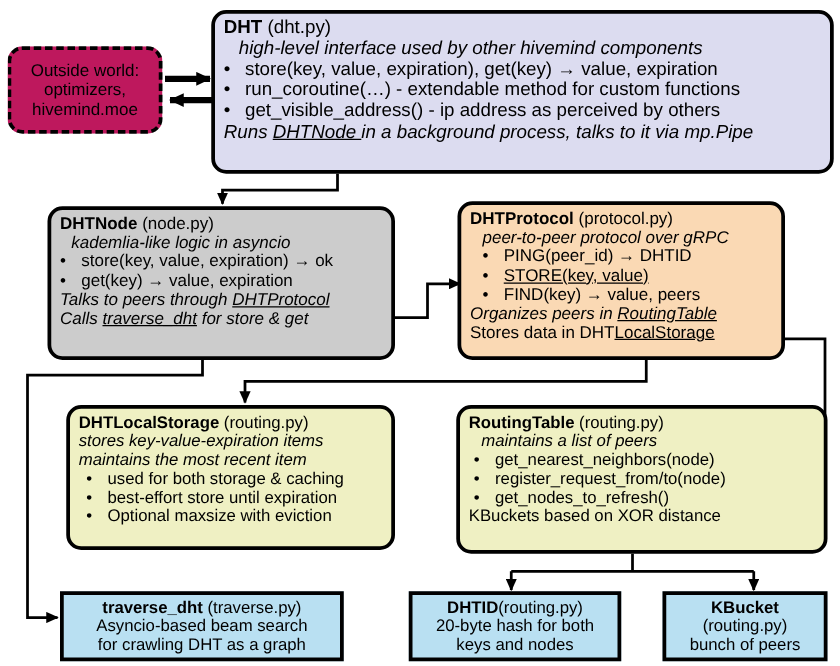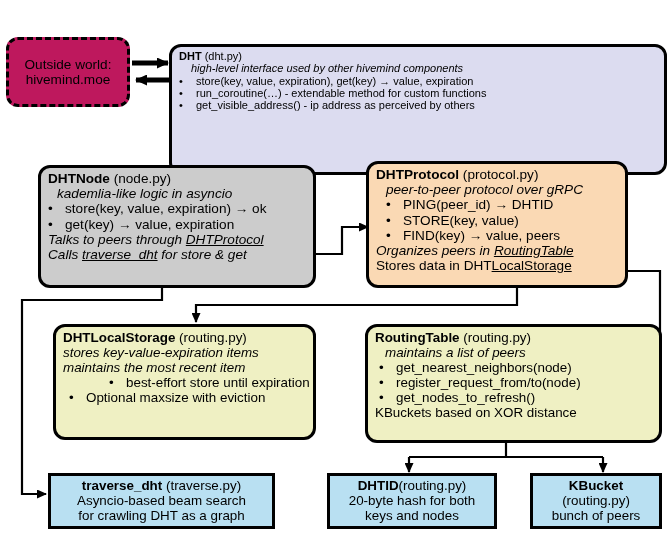--- a/index.html
+++ b/index.html
@@ -28,21 +28,21 @@
     text-align:center;
   }
   .ttl{font-weight:bold;}
   .it{font-style:italic;}
   .ln{line-height:1.12;white-space:nowrap;}
   .u{text-decoration:underline;}
   .bul{display:block;white-space:nowrap;}
   .bul .b{display:inline-block;width:17px;}
   .pad{padding:3px 6px 2px 7px;}
   .ctr{text-align:center;}
-  .f15{font-size:11px;margin-top:36px;}
+  .f15{font-size:15px;}
   .f14{font-size:13.6px;}
   .f135{font-size:13.4px;}
 </style>
 </head>
 <body>
 
 <div id="diagram">
 
   <svg class="wires" viewBox="0 0 672 533">
     <defs>
@@ -70,32 +70,36 @@
 
       <path d="M506,443 L506,457" stroke-width="2.2"></path>
       <path d="M409,457 L603,457" stroke-width="2.2"></path>
       <path d="M409,457 L409,472" stroke-width="2.2" marker-end="url(#ah)"></path>
       <path d="M603,457 L603,472" stroke-width="2.2" marker-end="url(#ah)"></path>
     </g>
   </svg>
 
   <div class="box dashed ctr f14" style="left:6px;top:37px;width:124px;height:70px;display:flex;flex-direction:column;justify-content:center;">
     <span class="ln">Outside world:</span>
+    <span class="ln">optimizers,</span>
     <span class="ln">hivemind.moe</span>
   </div>
 
   <div class="box round pad f15" style="left:169px;top:8px;width:498px;height:131px;background:#dcdcf0;">
     <div class="ln">
       <span class="ttl">DHT</span>
       <span>(dht.py)</span>
     </div>
     <div class="ln it" style="padding-left:12px;font-style:italic;">high-level interface used by other hivemind components</div>
     <div class="ln bul"><span class="b">•</span><span>store(key, value, expiration), get(key) → value, expiration</span></div>
     <div class="ln bul"><span class="b">•</span><span>run_coroutine(…) - extendable method for custom functions</span></div>
     <div class="ln bul"><span class="b">•</span><span>get_visible_address() - ip address as perceived by others</span></div>
+    <div class="ln it">
+      <span>Runs </span><span class="u">DHTNode </span><span>in a background process, talks to it via mp.Pipe</span>
+    </div>
   </div>
 
   <div class="box round pad f14" style="left:38px;top:165px;width:278px;height:123px;background:#cccccc;">
     <div class="ln">
       <span class="ttl">DHTNode</span>
       <span>(node.py)</span>
     </div>
     <div class="ln it" style="padding-left:9px;">kademlia-like logic in asyncio</div>
     <div class="ln bul"><span class="b">•</span><span>store(key, value, expiration) → ok</span></div>
     <div class="ln bul"><span class="b">•</span><span>get(key) → value, expiration</span></div>
@@ -107,38 +111,39 @@
     </div>
   </div>
 
   <div class="box round pad f14" style="left:366px;top:161px;width:262px;height:127px;background:#fad9b4;">
     <div class="ln">
       <span class="ttl">DHTProtocol</span>
       <span>(protocol.py)</span>
     </div>
     <div class="ln it" style="padding-left:10px;">peer-to-peer protocol over gRPC</div>
     <div class="ln bul" style="padding-left:10px;"><span class="b">•</span><span>PING(peer_id) → DHTID</span></div>
-    <div class="ln bul" style="padding-left:10px;"><span class="b">•</span><span>STORE(key, value)</span></div>
+    <div class="ln bul" style="padding-left:10px;text-decoration:underline;"><span class="b">•</span><span>STORE(key, value)</span></div>
     <div class="ln bul" style="padding-left:10px;"><span class="b">•</span><span>FIND(key) → value, peers</span></div>
     <div class="ln it">
       <span>Organizes peers in </span><span class="u">RoutingTable</span>
     </div>
     <div class="ln">
       <span>Stores data in DHT</span><span class="u">LocalStorage</span>
     </div>
   </div>
 
   <div class="box round pad f135" style="left:53px;top:324px;width:263px;height:116px;background:#eff0c3;">
     <div class="ln">
       <span class="ttl">DHTLocalStorage</span>
       <span>(routing.py)</span>
     </div>
     <div class="ln it">stores key-value-expiration items</div>
     <div class="ln it">maintains the most recent item</div>
-    <div class="ln bul" style="padding-left:6px;margin-left:40px;"><span class="b">•</span><span>best-effort store until expiration</span></div>
+    <div class="ln bul" style="padding-left:6px;"><span class="b">•</span><span>used for both storage &amp; caching</span></div>
+    <div class="ln bul" style="padding-left:6px;"><span class="b">•</span><span>best-effort store until expiration</span></div>
     <div class="ln bul" style="padding-left:6px;"><span class="b">•</span><span>Optional maxsize with eviction</span></div>
   </div>
 
   <div class="box round pad f135" style="left:365px;top:324px;width:297px;height:119px;background:#eff0c3;">
     <div class="ln">
       <span class="ttl">RoutingTable</span>
       <span>(routing.py)</span>
     </div>
     <div class="ln it" style="padding-left:10px;">maintains a list of peers</div>
     <div class="ln bul" style="padding-left:4px;"><span class="b">•</span><span>get_nearest_neighbors(node)</span></div>

